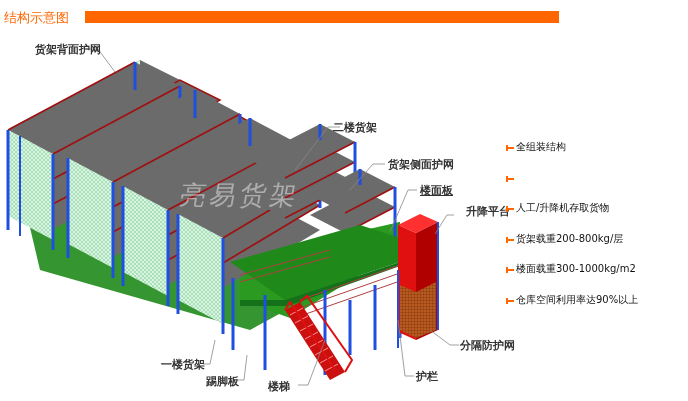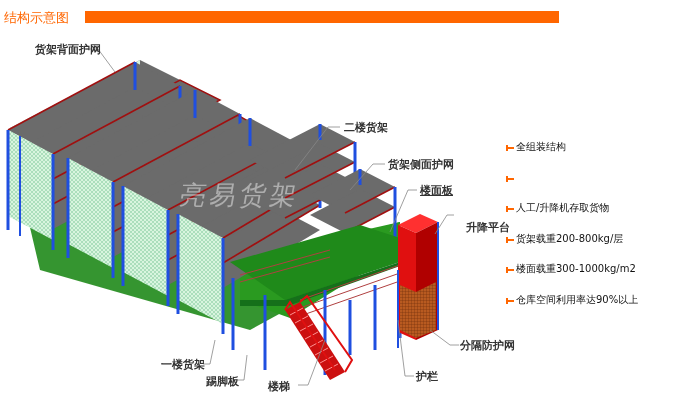--- a/index.html
+++ b/index.html
@@ -192,24 +192,24 @@
       <path d="M236,380 L244,380 L247,355"></path>
       <path d="M298,385 L308,385 L325,340"></path>
       <path d="M414,376 L405,376 L398,320"></path>
       <path d="M459,345 L450,345 L430,330"></path>
     </g>
   </svg>
 
   <div class="watermark" style="top:142px;">亮易货架</div>
 
   <div class="label" style="left:35px; top:6px;">货架背面护网</div>
-  <div class="label" style="left:344px; top:84px;">二楼货架</div>
+  <div class="label" style="left:333px; top:84px;">二楼货架</div>
   <div class="label" style="left:388px; top:121px;">货架侧面护网</div>
   <div class="label" style="left:420px; top:147px;text-decoration:underline;">楼面板</div>
-  <div class="label" style="left:466px; top:184px;">升降平台</div>
+  <div class="label" style="left:466px; top:168px;">升降平台</div>
   <div class="label" style="left:161px; top:321px;">一楼货架</div>
   <div class="label" style="left:206px; top:338px;">踢脚板</div>
   <div class="label" style="left:268px; top:343px;">楼梯</div>
   <div class="label" style="left:416px; top:333px;">护栏</div>
   <div class="label" style="left:460px; top:302px;">分隔防护网</div>
 </div>
 
 <div class="features">
   <div class="feature">
     <span class="bullet"></span>

